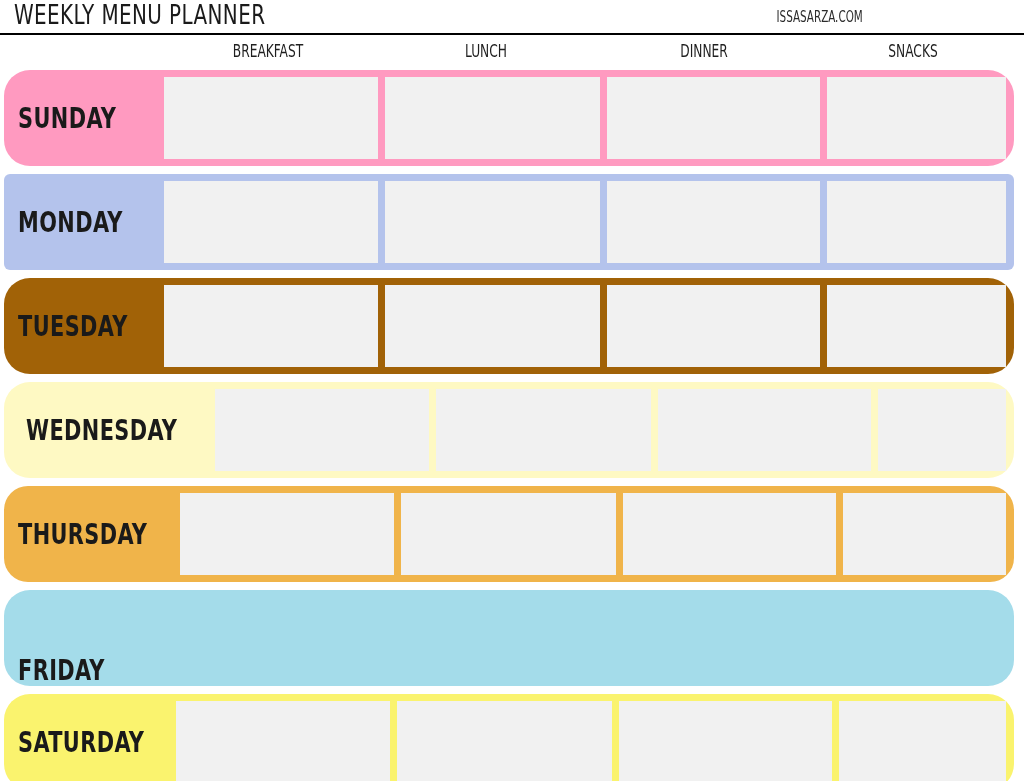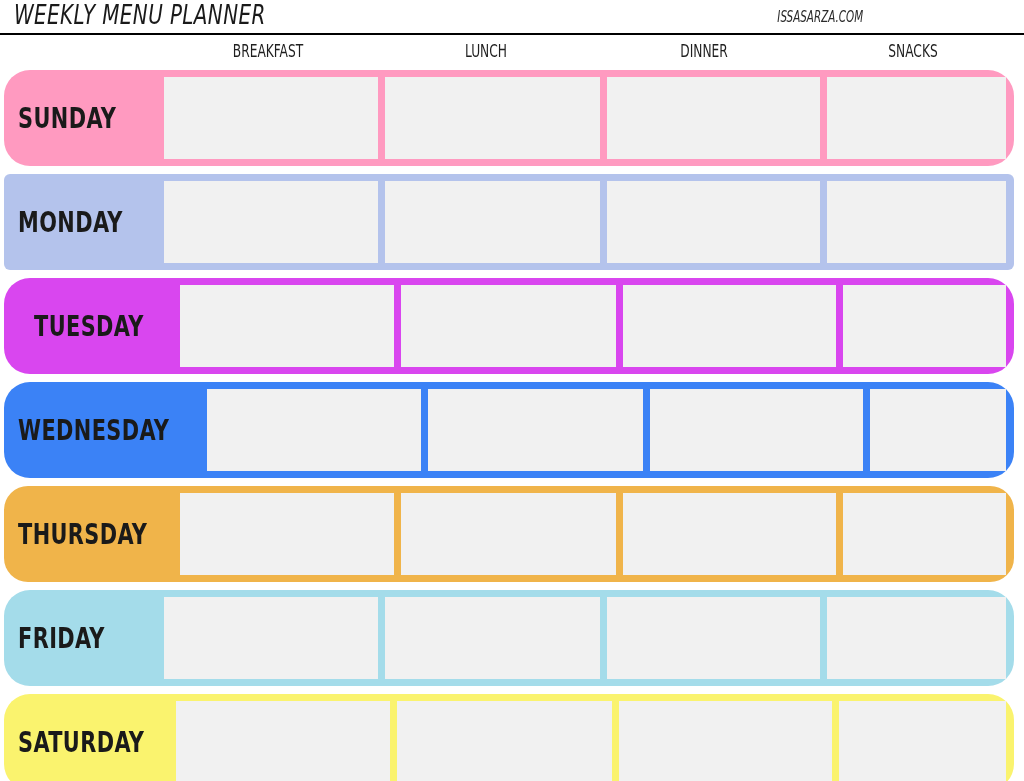--- a/index.html
+++ b/index.html
@@ -17,21 +17,20 @@
     width: 1024px;
     height: 781px;
     background: #ffffff;
   }
 
   
   .header {
     position: relative;
     height: 36px;
     width: 877px;
-    font-style: italic;
   }
 
   .title {
     position: absolute;
     left: 14px;
     top: -2px;
     font-size: 27px;
     line-height: 34px;
     color: #1a1a1a;
     font-family: "DejaVu Sans Condensed", "Liberation Sans Narrow", "Liberation Sans", sans-serif;
@@ -182,32 +181,32 @@
         <div class="day-label">
           <span class="day-label-text">MONDAY</span>
         </div>
         <div class="cells">
           <div class="cell c1"></div>
           <div class="cell c2"></div>
           <div class="cell c3"></div>
           <div class="cell c4"></div>
         </div>
       </div>
-      <div class="day-row" style="background: #d946ef; padding-left: 16px;">
+      <div class="day-row" style="background: #a16207;">
         <div class="day-label">
           <span class="day-label-text">TUESDAY</span>
         </div>
         <div class="cells">
           <div class="cell c1"></div>
           <div class="cell c2"></div>
           <div class="cell c3"></div>
           <div class="cell c4"></div>
         </div>
       </div>
-      <div class="day-row" style="background: #3b82f6;">
+      <div class="day-row" style="background: #fef9c3; padding-left: 8px;">
         <div class="day-label">
           <span class="day-label-text">WEDNESDAY</span>
         </div>
         <div class="cells">
           <div class="cell c1"></div>
           <div class="cell c2"></div>
           <div class="cell c3"></div>
           <div class="cell c4"></div>
         </div>
       </div>
@@ -215,21 +214,21 @@
         <div class="day-label">
           <span class="day-label-text">THURSDAY</span>
         </div>
         <div class="cells">
           <div class="cell c1"></div>
           <div class="cell c2"></div>
           <div class="cell c3"></div>
           <div class="cell c4"></div>
         </div>
       </div>
-      <div class="day-row" style="background: rgb(164, 220, 234);">
+      <div class="day-row" style="background: rgb(164, 220, 234); flex-direction: column;">
         <div class="day-label">
           <span class="day-label-text">FRIDAY</span>
         </div>
         <div class="cells">
           <div class="cell c1"></div>
           <div class="cell c2"></div>
           <div class="cell c3"></div>
           <div class="cell c4"></div>
         </div>
       </div>

